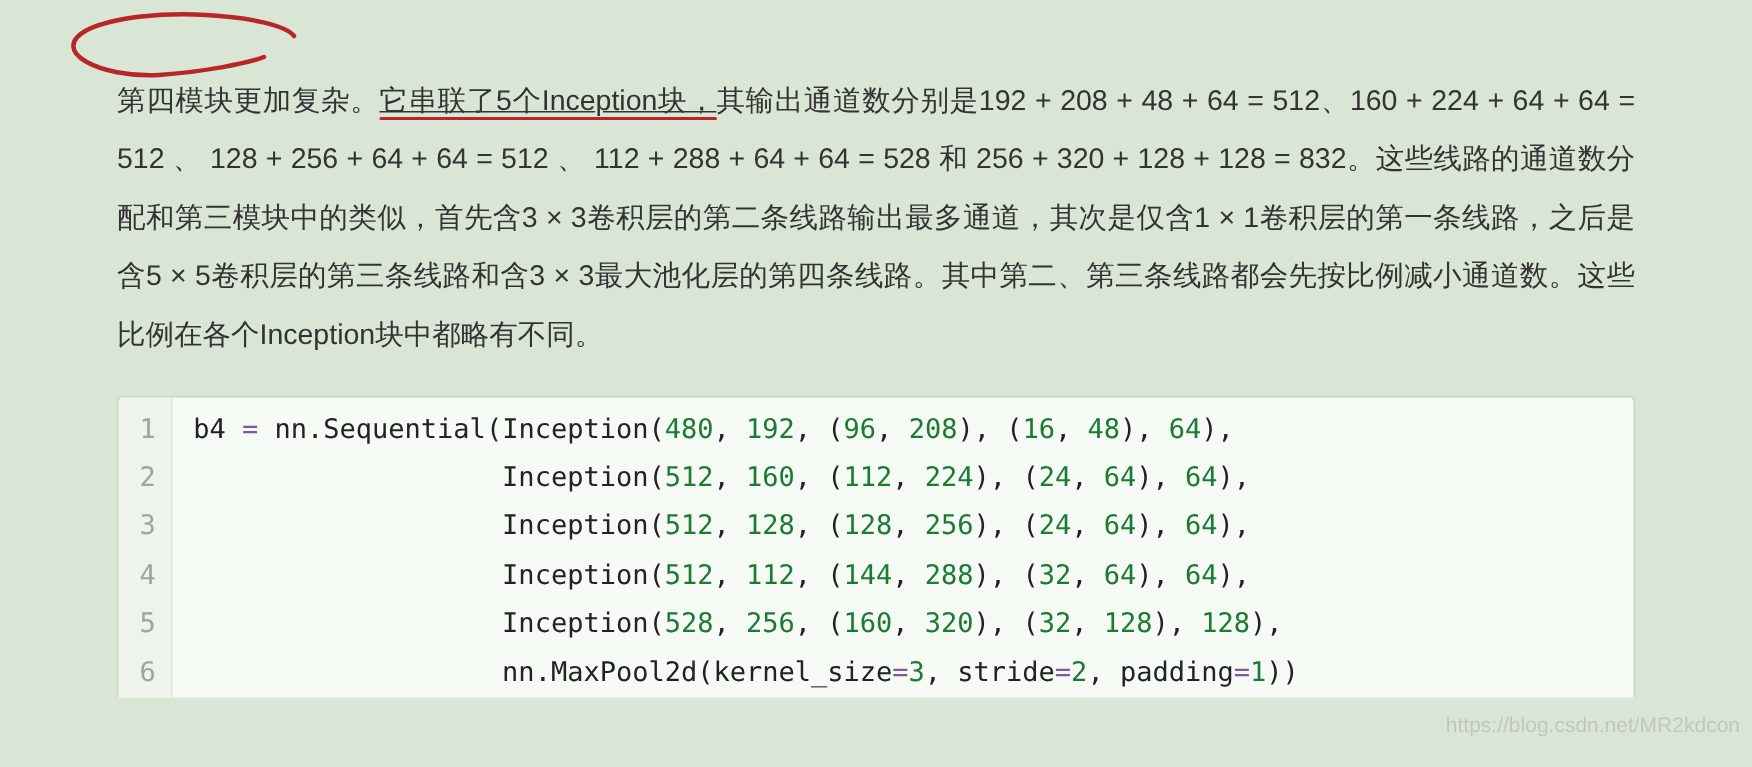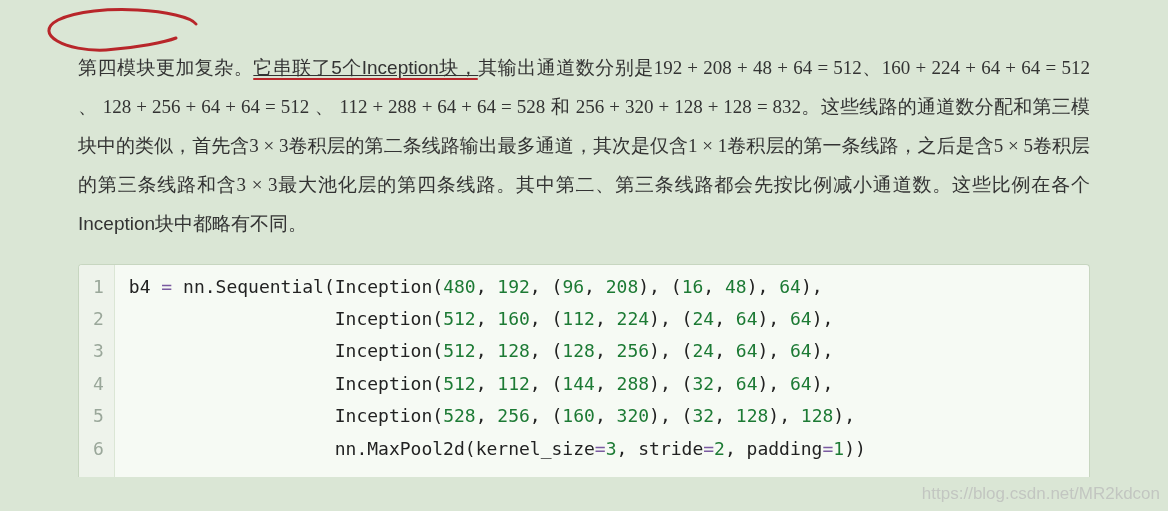--- a/index.html
+++ b/index.html
@@ -17,21 +17,21 @@
     font-size: 19px;
     line-height: 2.05;
     color: #333;
     position: relative;
   }
   .paragraph {
     text-align: justify;
     margin-bottom: 20px;
   }
   .math {
-    font-family: Liberation Serif, serif;
+    font-family: Liberation Sans, sans-serif;
   }
   .underline-red {
     position: relative;
     text-decoration: underline;
   }
   .underline-red::after {
     content: "";
     position: absolute;
     left: 0; right: 0;
     bottom: -2px;
@@ -61,34 +61,34 @@
   .gutter {
     background: #eef3eb;
     color: #9aa79a;
     text-align: right;
     padding: 6px 10px 0 14px;
     user-select: none;
     line-height: 1.8;
     border-right: 1px solid #dbe6d5;
   }
   .code {
-    padding: 6px 14px 12px 14px;
+    padding: 6px 14px 0 14px;
     line-height: 1.8;
     white-space: pre;
     color: #222;
     flex: 1;
   }
   .c-num { color: #1c7a34; }
   .c-eq { color: #7a5aa0; }
   .watermark {
     position: absolute;
     right: 8px;
-    bottom: 7px;
+    bottom: 20px;
     color: #b9b9b9;
-    font-size: 17px;
+    font-size: 14px;
     opacity: 0.7;
     font-family: sans-serif;
   }
 </style>
 </head>
 <body>
 
 <svg class="circle-ann" viewBox="0 0 190 48">
   <path d="M 160 18 C 150 4, 60 -4, 22 14 C -4 28, 30 46, 70 44 C 100 42, 130 36, 140 32" stroke="#b8262a" stroke-width="3" fill="none" stroke-linecap="round"></path>
 </svg>

